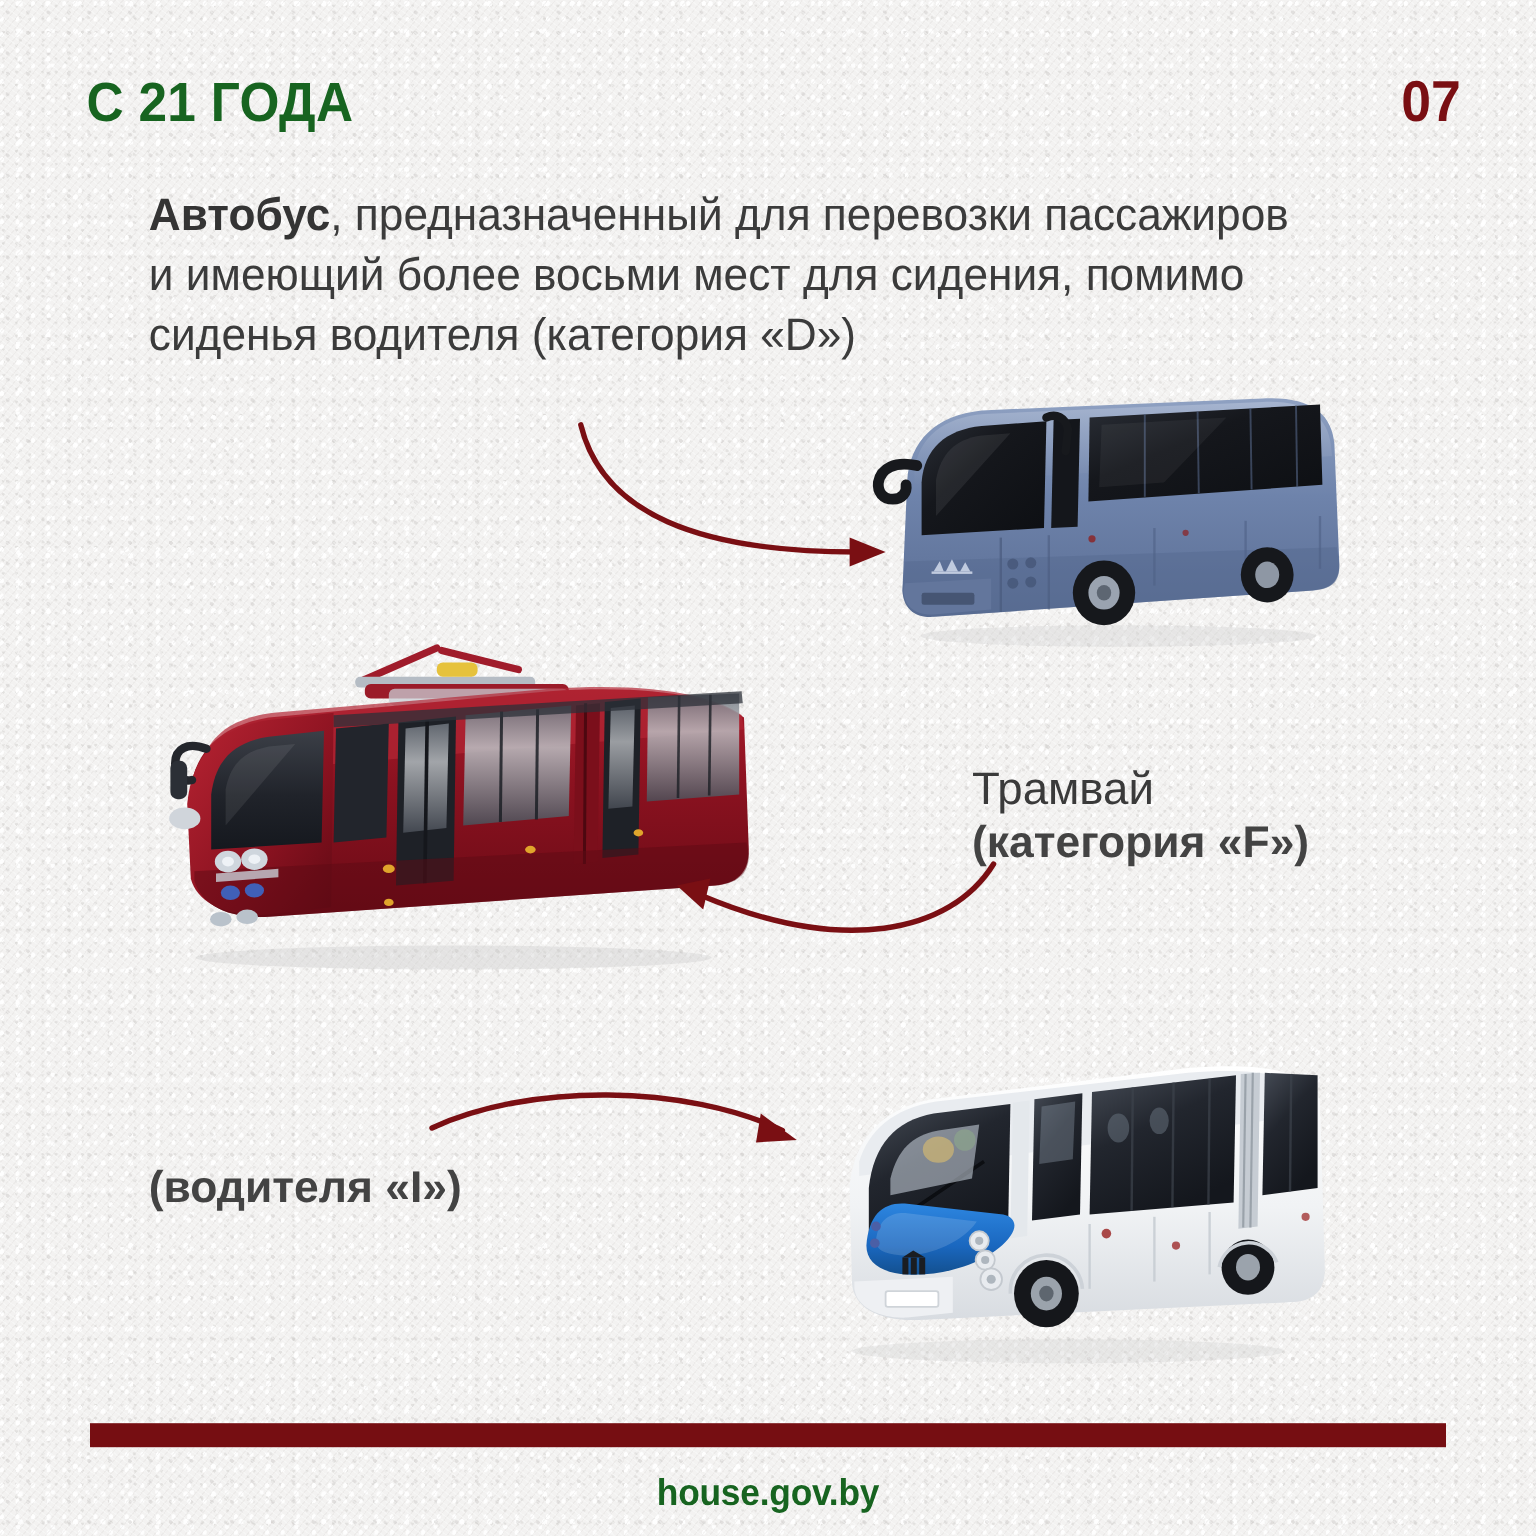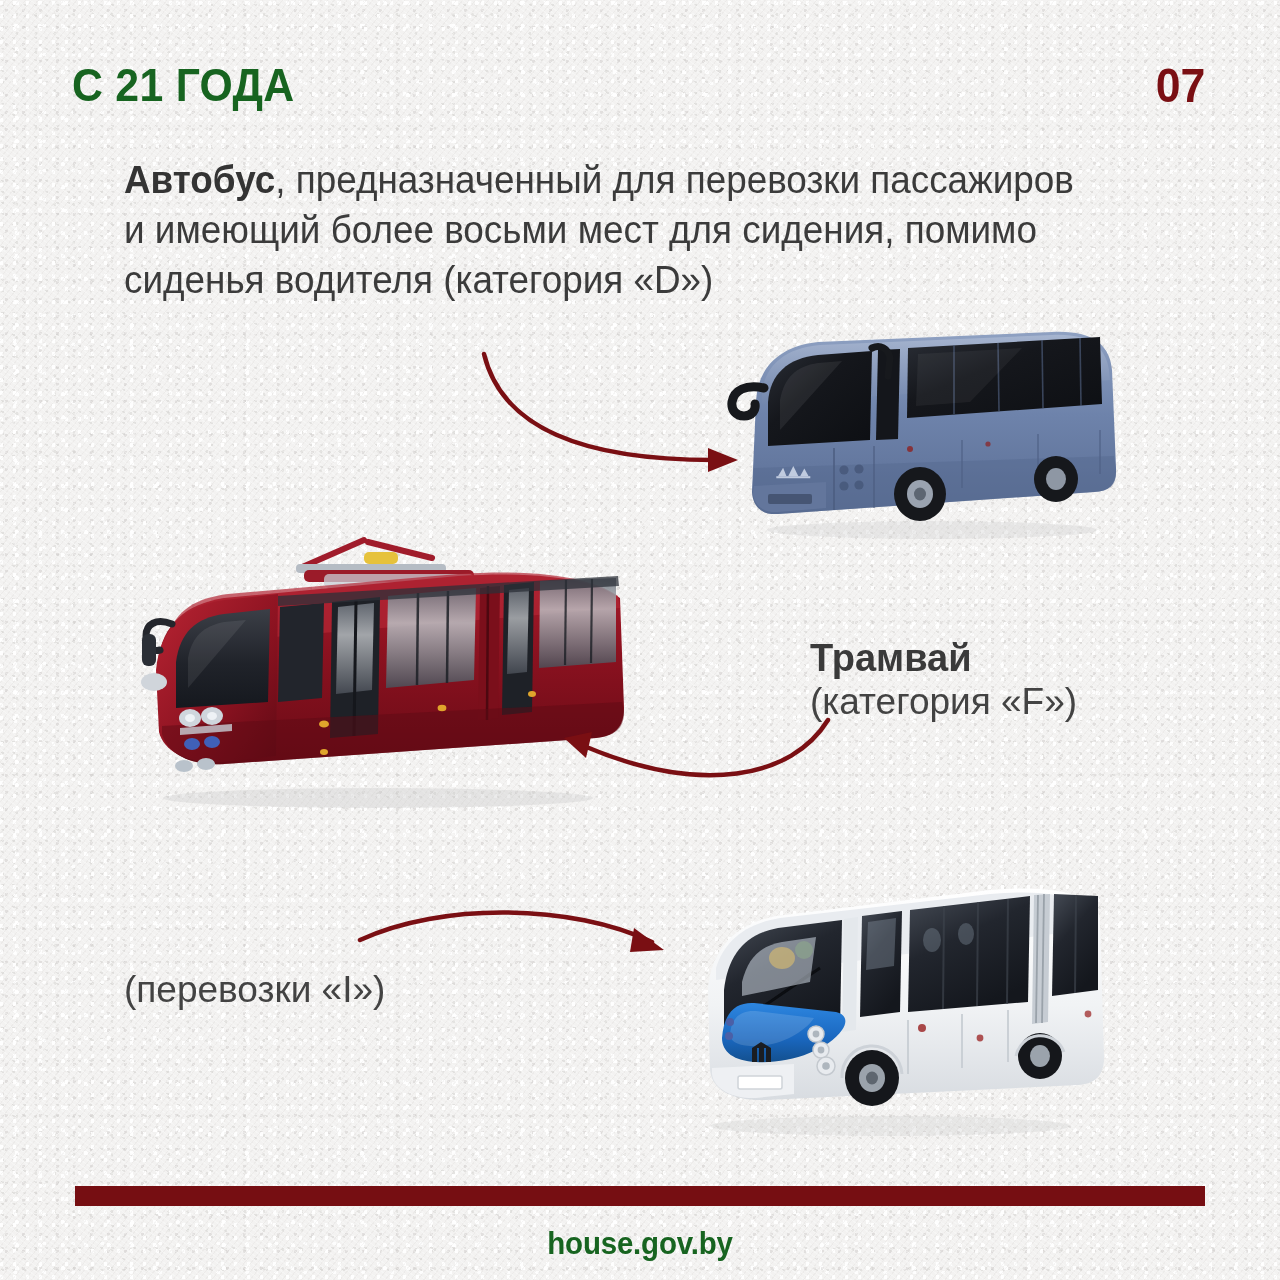--- a/index.html
+++ b/index.html
@@ -37,21 +37,21 @@
     pointer-events:none;
     background-image:
       repeating-linear-gradient(37deg, rgba(255,255,255,.30) 0 1px, transparent 1px 4px),
       repeating-linear-gradient(-51deg, rgba(200,198,196,.18) 0 1px, transparent 1px 5px);
     opacity:.9;
   }
 
   
   .header {
     position: absolute;
-    top: 62px; left: 72px; right: 75px;
+    top: 62px; left: 72px; right: 63px;
     display: flex;
     align-items: flex-start;
     justify-content: space-between;
     z-index: 6;
   }
   .kicker {
     font-size: 46px;
     font-weight: 700;
     letter-spacing: .3px;
     color: #176420;
@@ -82,27 +82,27 @@
     font-weight: 500;
     transform: scaleX(.97);
     transform-origin: left top;
   }
   .definition b { font-weight: 700; color: #343434; }
 
   
   .vlabel { position: absolute; z-index: 6; color: #3d3d3d; }
   .vlabel .vname {
     font-size: 38px;
-    font-weight: 700;
+    font-weight: 400;
     line-height: 1.16;
     color: #3a3a3a;
   }
   .vlabel .vcat {
     font-size: 37px;
-    font-weight: 400;
+    font-weight: 700;
     line-height: 1.18;
     color: #434343;
   }
   #label-tram { top: 636px; left: 810px; }
   #label-trolley { top: 968px; left: 124px; }
 
   
   .vehicle { position: absolute; z-index: 4; }
 
   
@@ -498,19 +498,19 @@
       <path d="M282 30 L312 52 L278 54 Z" fill="#7a0f13"></path>
     </svg>
   </div>
 
   <div class="vlabel" id="label-tram">
     <div class="vname">Трамвай</div>
     <div class="vcat">(категория «F»)</div>
   </div>
 
   <div class="vlabel" id="label-trolley">
-    <div class="vcat">(перевозки «I»)</div>
+    <div class="vcat">(водителя «I»)</div>
   </div>
 
   <div class="footer-bar"></div>
   <div class="footer-url">house.gov.by</div>
 
 </div>
 
 </body></html>

